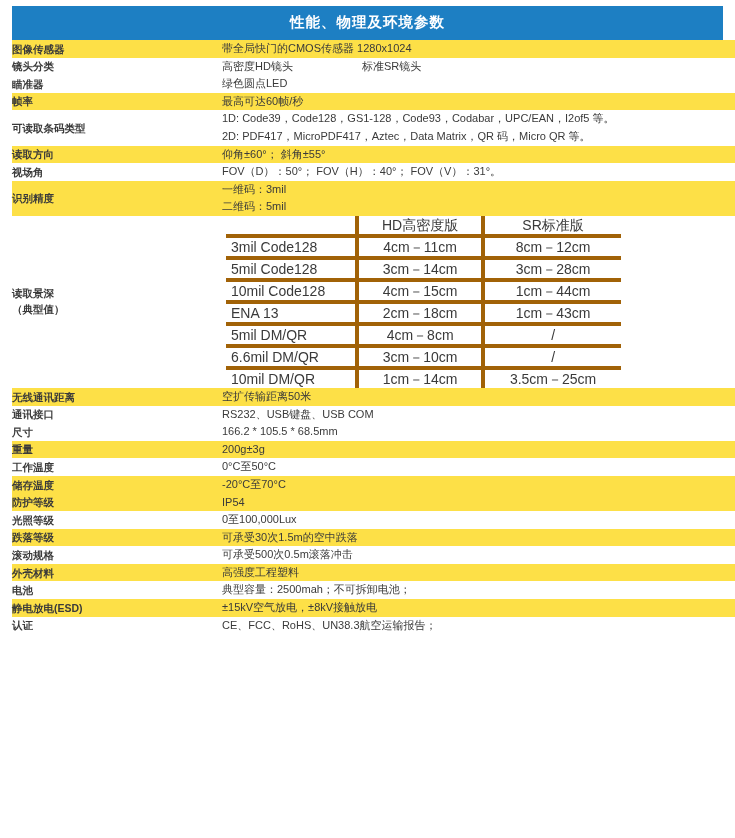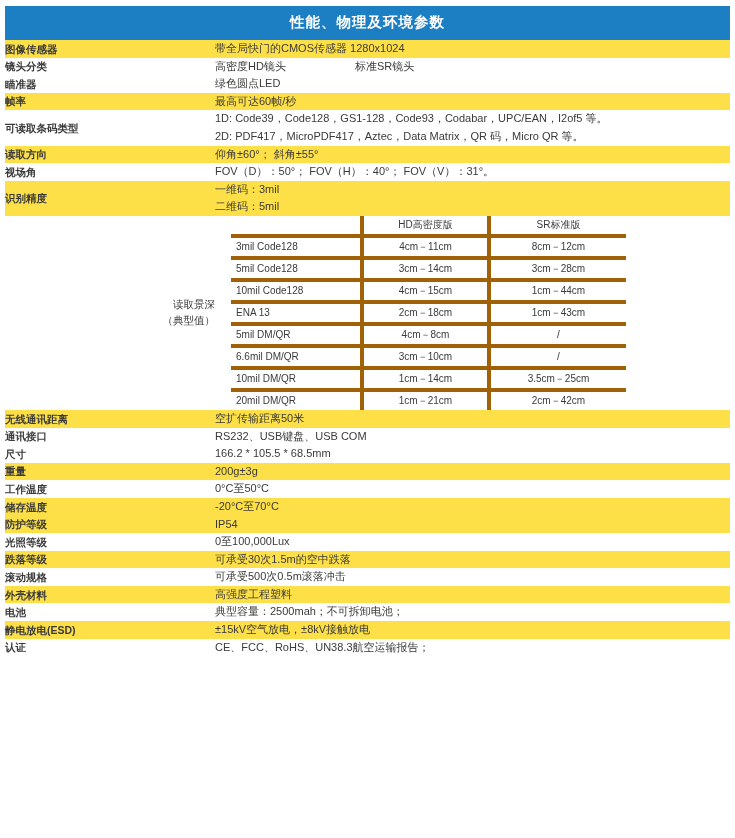--- a/index.html
+++ b/index.html
@@ -10,21 +10,21 @@
   body {
     width: 735px;
     height: 838px;
     font-family: "Liberation Sans", sans-serif;
     color: #333333;
     overflow: hidden;
   }
   .spec-wrap {
     width: 735px;
     box-sizing: border-box;
-    padding: 0 5px;
+    padding: 0 12px;
   }
   .spec-header {
     background: #1d7fc3;
     color: #ffffff;
     text-align: center;
     font-size: 14.5px;
     font-weight: bold;
     letter-spacing: 1px;
     padding: 7px 0 8px 0;
     margin: 6px 0 0 0;
@@ -67,22 +67,22 @@
   
   .dof-label {
     text-align: left;
   }
   .dof-wrap {
     padding: 6px 18px 8px 0;
   }
   table.dof {
     border-collapse: collapse;
     width: 395px;
-    font-size: 10px;
-    margin-left: 16px;
+    font-size: 14px;
+    margin-left: 4px;
   }
   table.dof td, table.dof th {
     border: 4px solid #a16207;
     padding: 2px 4px;
     text-align: center;
     font-weight: normal;
     color: #3a3a3a;
     height: 14px;
     line-height: 14px;
   }
@@ -102,22 +102,22 @@
     border: none;
   }
   table.dof tr td:last-child, table.dof tr th:last-child {
     border-right: none;
   }
   table.dof tr:last-child td {
     border-bottom: none;
   }
   .dof-cell-label {
     display: block;
-    text-align: right;
-    font-weight: normal;
+    text-align: left;
+    font-weight: bold;
     line-height: 1.5;
   }
 </style>
 </head>
 <body>
 
 <div class="spec-wrap">
 
   <div class="spec-header">性能、物理及环境参数</div>
 
@@ -227,25 +227,20 @@
               <tr>
                 <td class="first">6.6mil DM/QR</td>
                 <td>3cm－10cm</td>
                 <td>/</td>
               </tr>
               <tr>
                 <td class="first">10mil DM/QR</td>
                 <td>1cm－14cm</td>
                 <td>3.5cm－25cm</td>
               </tr>
-              <tr>
-                <td class="first">20mil DM/QR</td>
-                <td>1cm－21cm</td>
-                <td>2cm－42cm</td>
-              </tr>
             </tbody>
           </table>
         </td>
       </tr>
 
       <tr class="row-odd">
         <td class="label">无线通讯距离</td>
         <td class="value">
           <span class="val-line">空扩传输距离50米</span>
         </td>

